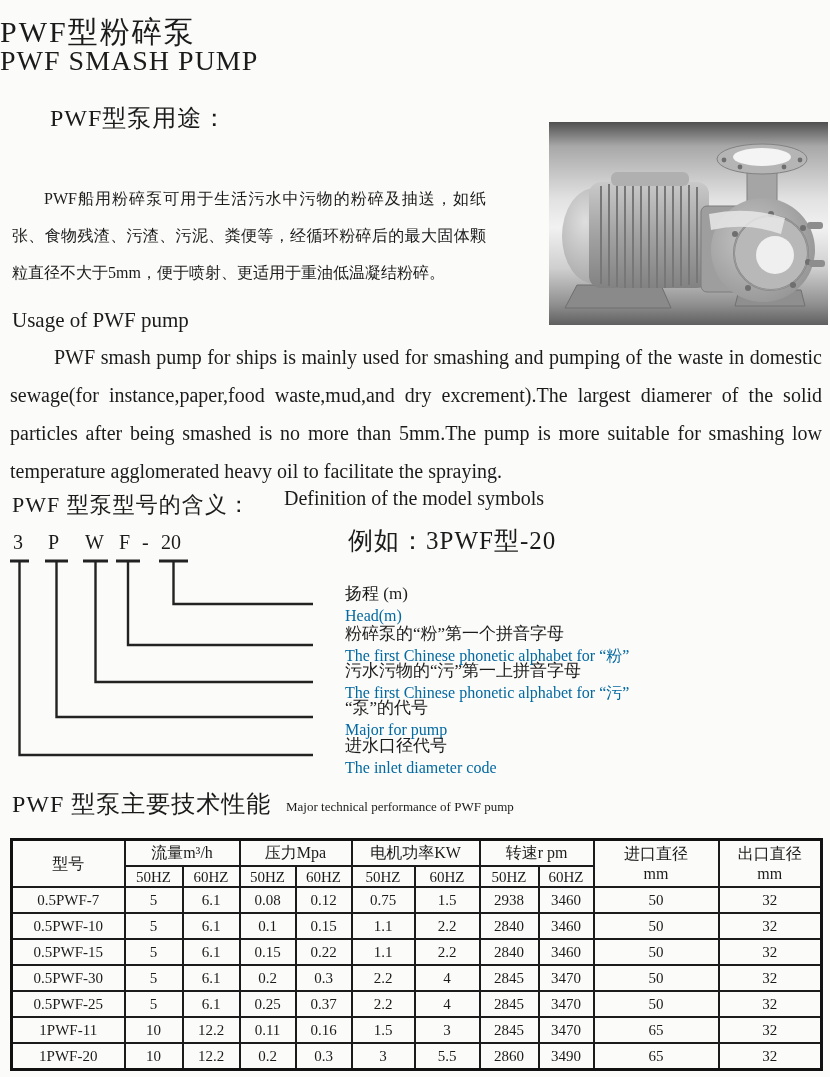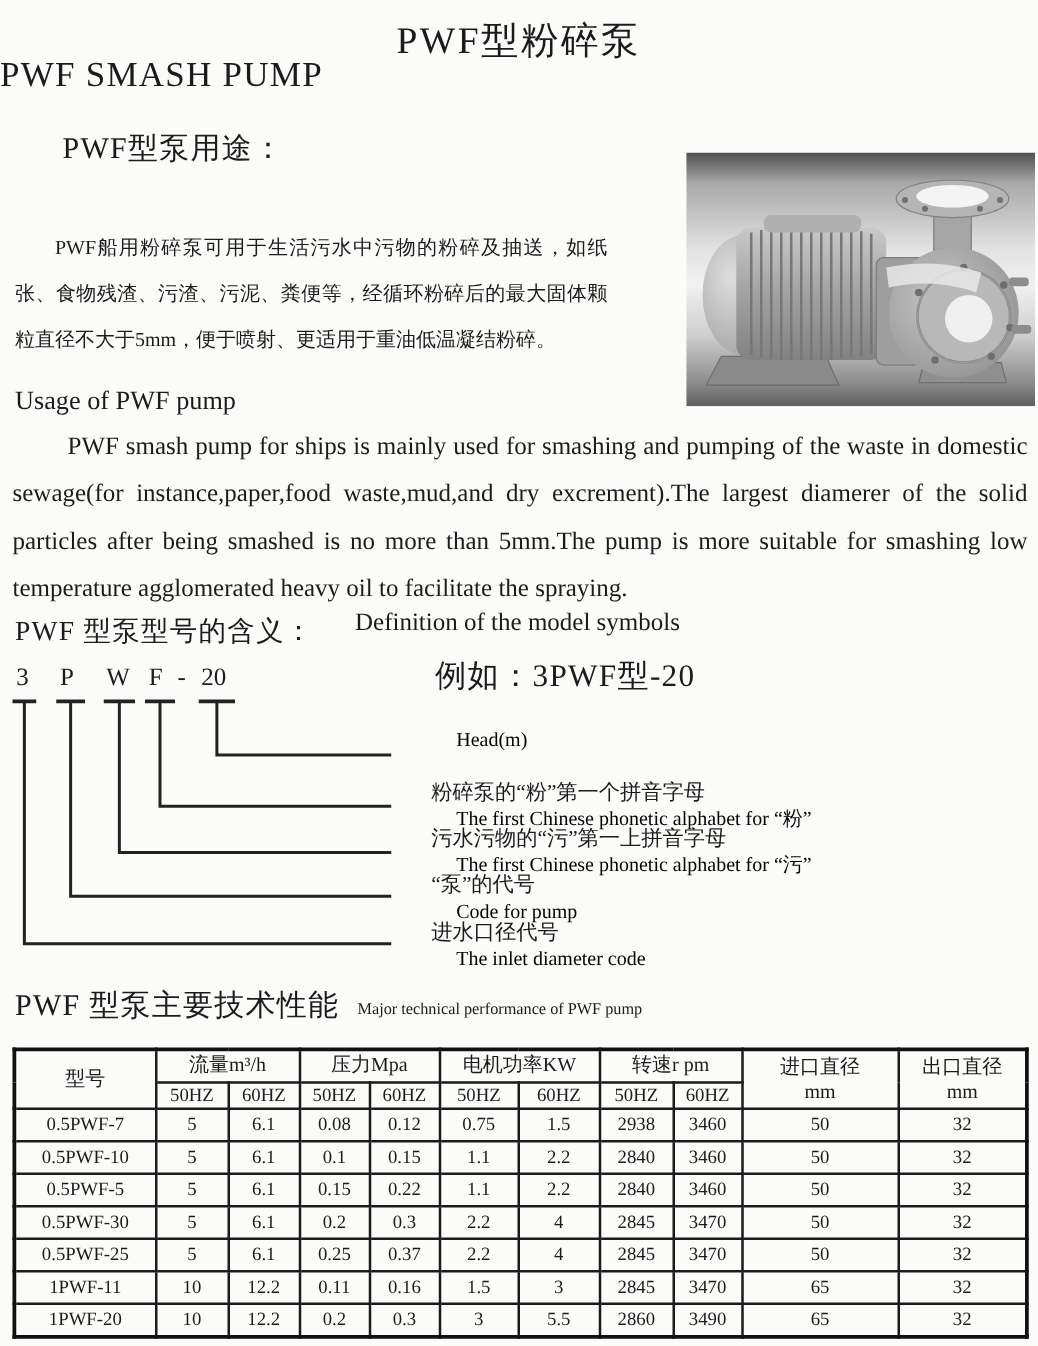--- a/index.html
+++ b/index.html
@@ -6,21 +6,21 @@
   body{
     width:830px;height:1077px;
     background:#fbfbf9;
     font-family:"Liberation Serif","DejaVu Serif",serif;
     color:#1b1b1b;
     -webkit-font-smoothing:antialiased;
   }
   .page{position:relative;width:830px;height:1077px;overflow:hidden;}
 
   
-  .title-zh{position:absolute;top:12px;left:0;width:100%;text-align:center;font-size:30px;letter-spacing:2px;}
+  .title-zh{position:absolute;top:12px;left:0;width:100%;text-align:left;font-size:30px;letter-spacing:2px;}
   .title-en{position:absolute;top:45px;left:0;width:100%;text-align:left;font-size:28px;letter-spacing:1px;}
 
   
   .h-usage-zh{position:absolute;left:12px;top:102px;font-size:24px;letter-spacing:1px;margin-left:38px;}
   .p-usage-zh{
     position:absolute;left:12px;top:140px;width:474px;
     font-size:16px;line-height:37px;text-indent:2em;text-align:justify;margin-top:40px;
   }
 
   
@@ -39,21 +39,21 @@
   .h-modeldef-en{position:absolute;left:284px;top:487px;font-size:20px;}
   .example{position:absolute;left:348px;top:524px;font-size:25px;letter-spacing:1px;}
 
   .sym{position:absolute;top:531px;font-size:20px;}
   .s0{left:13px;} .s1{left:48px;} .s2{left:85px;} .s3{left:119px;} .s4{left:142px;} .s5{left:161px;}
 
   .bracket-svg{position:absolute;left:0;top:556px;}
 
   .def-label{position:absolute;left:345px;width:480px;}
   .def-label .zh{font-size:17px;line-height:23px;white-space:nowrap;}
-  .def-label .en{font-size:16px;line-height:21px;white-space:nowrap;color:#000000;margin-left:20px;}
+  .def-label .en{font-size:16px;line-height:21px;white-space:nowrap;color:#0369a1;}
   .lb0{top:582px;} .lb1{top:622px;} .lb2{top:659px;} .lb3{top:696px;} .lb4{top:734px;}
 
   
   .h-perf-zh{position:absolute;left:12px;top:788px;font-size:24px;letter-spacing:1px;}
   .h-perf-en{position:absolute;left:286px;top:799px;font-size:13px;}
 
   table.perf{
     position:absolute;left:10px;top:838px;width:810px;
     border-collapse:collapse;table-layout:fixed;
     border:3px solid #111;
@@ -185,33 +185,34 @@
     <g stroke="#222222" stroke-width="2.4" fill="none">
       <polyline points="173.5,5 173.5,48 313,48"></polyline>
       <polyline points="128,5 128,89 313,89"></polyline>
       <polyline points="95.5,5 95.5,126 313,126"></polyline>
       <polyline points="56.5,5 56.5,161 313,161"></polyline>
       <polyline points="19.5,5 19.5,199 313,199"></polyline>
     </g>
   </svg>
 
   <div class="def-label lb0">
+    <div class="zh">扬程 (m)</div>
     <div class="en">Head(m)</div>
   </div>
   <div class="def-label lb1">
     <div class="zh">粉碎泵的“粉”第一个拼音字母</div>
     <div class="en">The first Chinese phonetic alphabet for “粉”</div>
   </div>
   <div class="def-label lb2">
     <div class="zh">污水污物的“污”第一上拼音字母</div>
     <div class="en">The first Chinese phonetic alphabet for “污”</div>
   </div>
   <div class="def-label lb3">
     <div class="zh">“泵”的代号</div>
-    <div class="en">Code for pump</div>
+    <div class="en">Major for pump</div>
   </div>
   <div class="def-label lb4">
     <div class="zh">进水口径代号</div>
     <div class="en">The inlet diameter code</div>
   </div>
 
   <div class="h-perf-zh">PWF 型泵主要技术性能</div>
   <div class="h-perf-en">Major technical performance of PWF pump</div>
 
   <table class="perf">
@@ -276,21 +277,21 @@
         <td>0.1</td>
         <td>0.15</td>
         <td>1.1</td>
         <td>2.2</td>
         <td>2840</td>
         <td>3460</td>
         <td>50</td>
         <td>32</td>
       </tr>
       <tr>
-        <td>0.5PWF-5</td>
+        <td>0.5PWF-15</td>
         <td>5</td>
         <td>6.1</td>
         <td>0.15</td>
         <td>0.22</td>
         <td>1.1</td>
         <td>2.2</td>
         <td>2840</td>
         <td>3460</td>
         <td>50</td>
         <td>32</td>

